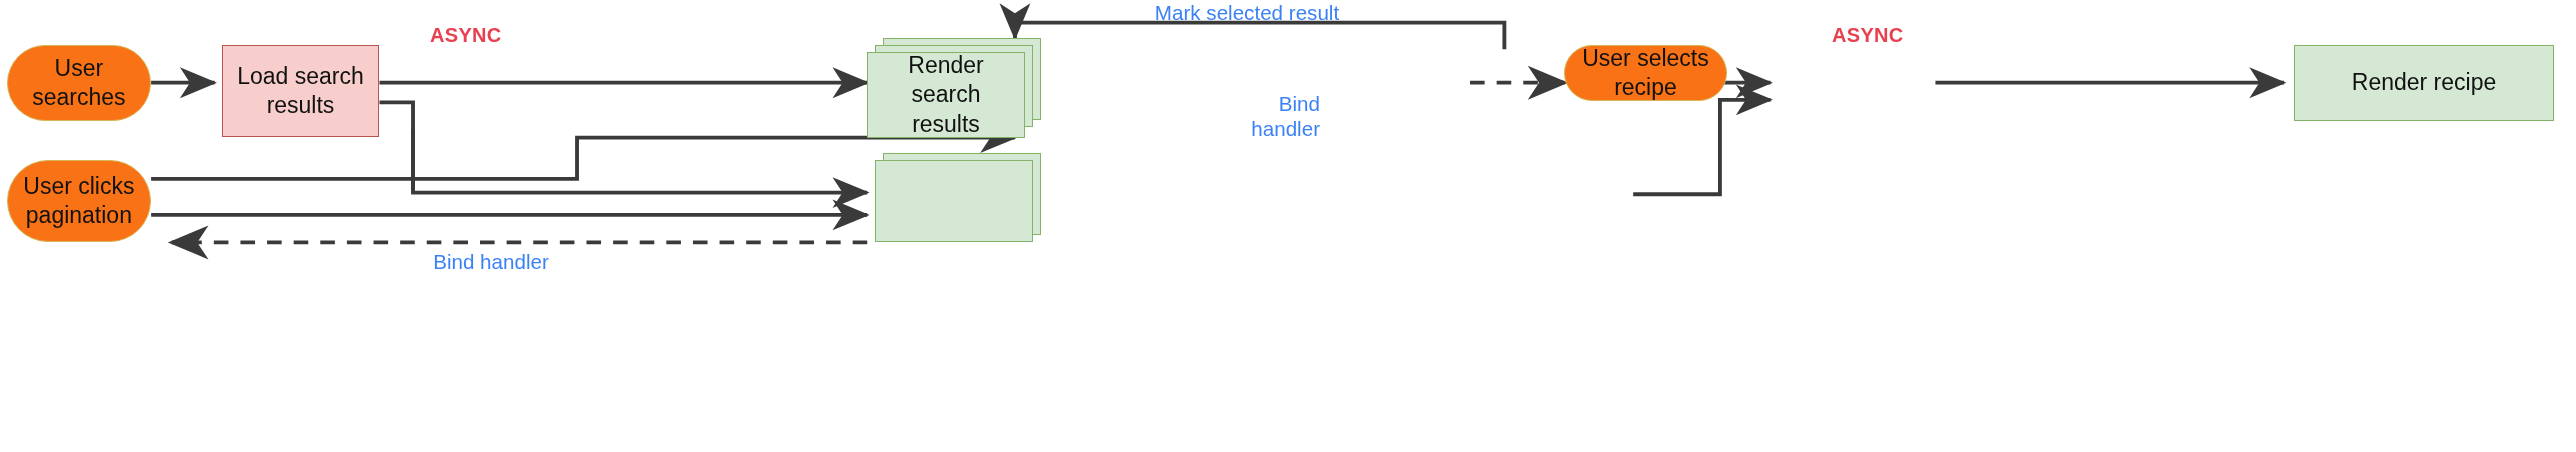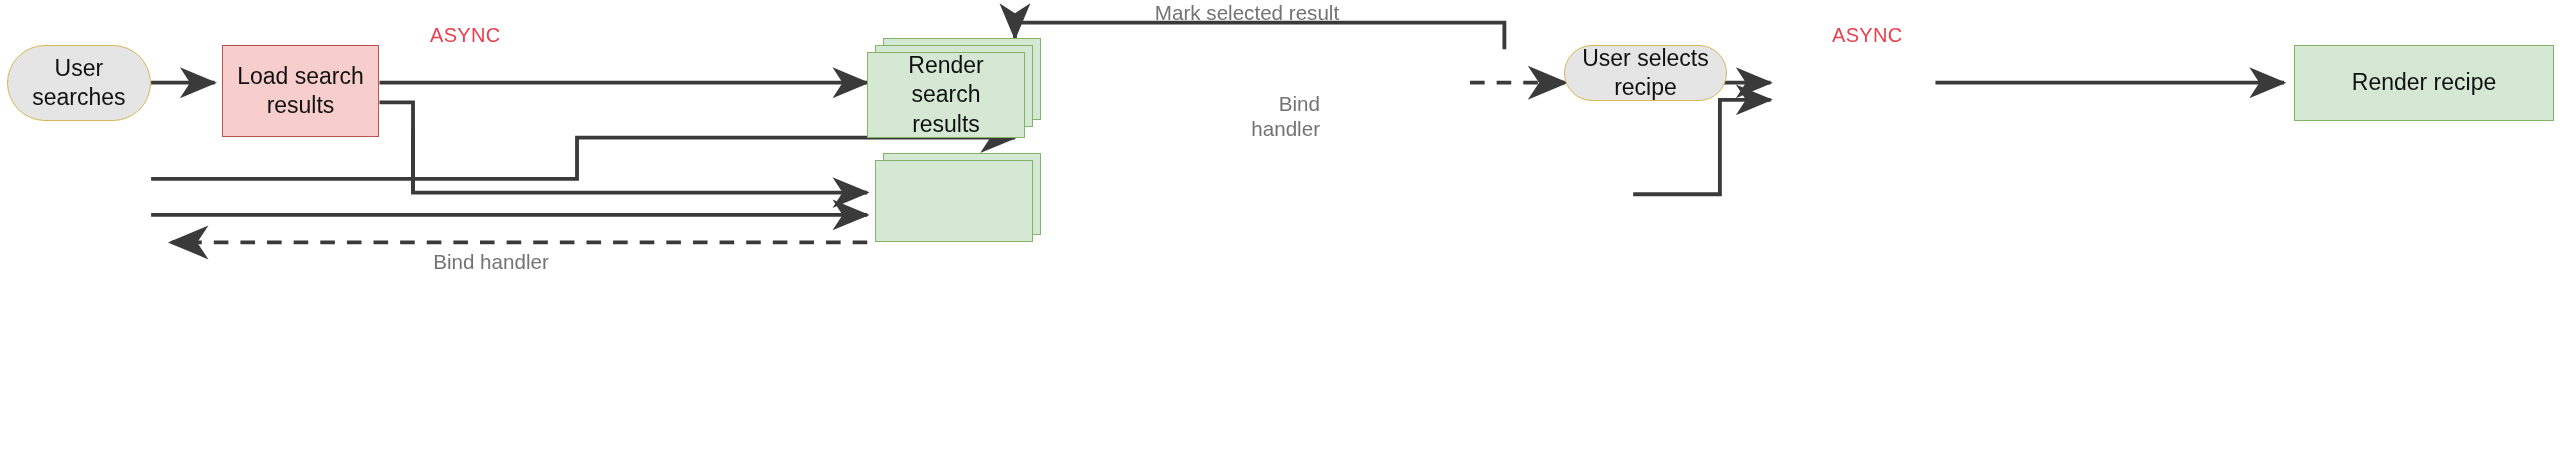--- a/index.html
+++ b/index.html
@@ -36,21 +36,21 @@
     color: #111111;
     z-index: 4;
   }
   .node .node-label {
     display: block;
     padding: 0 10.3px;
     white-space: pre-line;
   }
   
   .node.yellow {
-    background: #e5e5e5;
+    background: #f97316;
     border: 1.7px solid #d6b656;
     border-radius: 858px;
   }
   
   .node.pink {
     background: #f8cecc;
     border: 1.7px solid #b85450;
   }
   
   .node.green {
@@ -61,31 +61,31 @@
   .stack-sheet {
     position: absolute;
     box-sizing: border-box;
     background: #d5e8d4;
     border: 1.7px solid #82b366;
     z-index: 2;
   }
   .async-tag {
     position: absolute;
     font-size: 20px;
-    font-weight: normal;
+    font-weight: bold;
     color: #e8404f;
     letter-spacing: 0.3px;
     z-index: 5;
     white-space: nowrap;
   }
   .edge-label {
     position: absolute;
     font-size: 20.6px;
     line-height: 1.22;
-    color: #737373;
+    color: #3b82f6;
     z-index: 5;
     white-space: pre-line;
     text-align: center;
   }
 </style>
 </head>
 <body>
 
 <div id="diagram-root">
 
@@ -151,20 +151,24 @@
   <div class="node yellow" style="left:1564px; top:45px; width:163px; height:56px;">
     <span class="node-label">User selects
 recipe</span>
   </div>
 
 
   <div class="node green" style="left:2294px; top:45px; width:260px; height:76px;">
     <span class="node-label">Render recipe</span>
   </div>
 
+  <div class="node yellow" style="left:6.9px; top:160px; width:144px; height:82px;">
+    <span class="node-label">User clicks
+pagination</span>
+  </div>
 
   <div class="stack-sheet" style="left:883px; top:153px; width:158px; height:82px;"></div>
   <div class="stack-sheet" style="left:875px; top:160px; width:158px; height:82px;"></div>
 
 
   <div class="edge-label" style="left:1101px; top:0px; width:292px;">Mark selected result</div>
 
   <div class="edge-label" style="left:1214px; top:91px; width:106px;text-align:right;">Bind
 handler</div>
 

